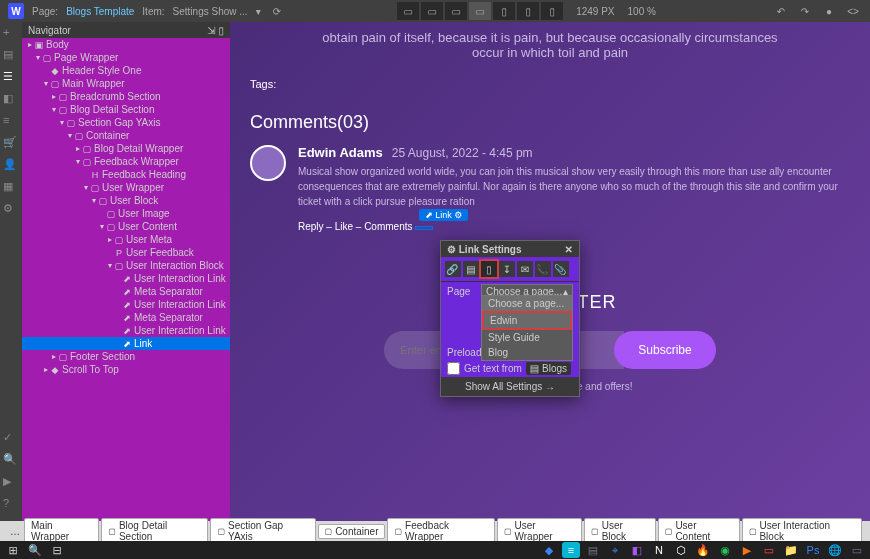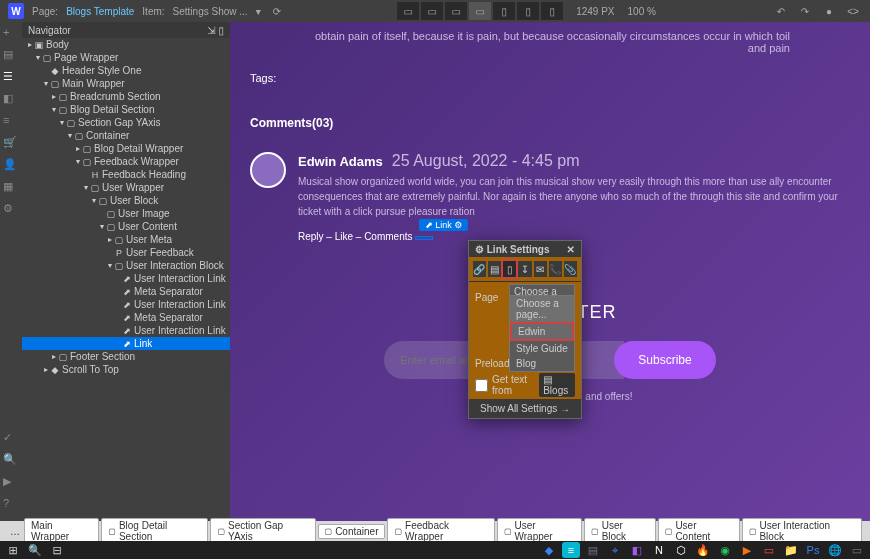--- a/index.html
+++ b/index.html
@@ -8,57 +8,57 @@
 .topbar .logo{width:16px;height:16px;background:#4353ff;border-radius:2px;display:flex;align-items:center;justify-content:center;color:#fff;font-weight:bold}
 .topbar .device-icons{display:flex;gap:2px;margin-left:auto}
 .topbar .dicon{width:22px;height:18px;background:#2a2a2a;display:flex;align-items:center;justify-content:center;cursor:pointer}
 .topbar .dicon.active{background:#555}
 .topbar .zoom{margin-left:5px}
 .topbar .right-icons{margin-left:auto;display:flex;gap:6px}
 .topbar .ricon{width:18px;height:18px;display:flex;align-items:center;justify-content:center;cursor:pointer}
 .leftbar{position:absolute;left:0;top:22px;width:22px;height:calc(100% - 22px - 38px);background:#404040;display:flex;flex-direction:column;align-items:center;padding-top:4px;gap:6px}
 .leftbar .licon{width:16px;height:16px;color:#888;cursor:pointer}
 .leftbar .bottom{margin-top:auto;padding-bottom:8px;display:flex;flex-direction:column;gap:6px}
-.nav-panel{position:absolute;left:22px;top:22px;width:208px;height:calc(100% - 22px - 38px);background:#404040;font-size:10px;color:#ccc}
+.nav-panel{position:absolute;left:22px;top:22px;width:208px;height:calc(100% - 22px - 38px);background:#a21caf;font-size:10px;color:#ccc}
 .nav-head{height:16px;display:flex;align-items:center;padding:0 6px;background:#383838;justify-content:space-between}
 .nav-tree{overflow:auto;height:calc(100% - 16px)}
 .tree-row{height:13px;display:flex;align-items:center;padding-left:4px;cursor:pointer;white-space:nowrap}
 .tree-row.selected{background:#0073e6;color:#fff}
 .tree-row .arrow{width:8px;display:inline-block;text-align:center;font-size:8px}
 .tree-row .icn{width:10px;display:inline-block;text-align:center;font-size:9px;margin-right:2px}
 .canvas{position:absolute;left:230px;top:22px;right:0;bottom:38px;background:linear-gradient(135deg,#4a2c7a,#6b3fa0);overflow:hidden}
 .canvas-inner{padding:0 20px;color:#fff}
-.body-text{color:#c9b8e0;font-size:11px;text-align:right;padding:8px 60px}
+.body-text{color:#c9b8e0;font-size:13px;text-align:center;padding:8px 60px}
 .tags-share{display:flex;justify-content:space-between;padding:10px 0;font-size:11px}
 .tags-share .share a{color:#fff;text-decoration:none;margin-left:4px}
-.comments-title{font-size:12px;font-weight:bold;margin:22px 0}
+.comments-title{font-size:18px;font-weight:normal;margin:12px 0}
 .comment{display:flex;gap:12px;margin-bottom:10px}
 .avatar{width:36px;height:36px;border-radius:50%;background:#8a6bbf;border:2px solid #fff}
 .comment-body{flex:1}
 .comment-name{font-weight:bold;font-size:13px}
-.comment-date{color:#c9b8e0;font-size:16px;margin-left:6px}
+.comment-date{color:#c9b8e0;font-size:12px;margin-left:6px}
 .comment-text{color:#c9b8e0;font-size:10px;margin-top:4px;line-height:1.5}
 .comment-actions{font-size:10px;}
 .link-badge{display:inline-block;background:#0073e6;color:#fff;padding:1px 6px;font-size:9px;border-radius:2px;margin-left:4px}
 .link-sel{display:inline-block;border:1px solid #0073e6;background:rgba(0,115,230,0.3);padding:1px 8px;font-size:9px}
 .newsletter-sec{text-align:center;margin-top:60px}
 .newsletter-title{font-size:18px;letter-spacing:1px;margin-bottom:18px}
 .newsletter-form{display:flex;justify-content:center;gap:0}
 .newsletter-input{width:240px;padding:12px 16px;border:none;border-radius:20px 0 0 20px;background:rgba(255,255,255,0.15);color:#fff;font-size:11px}
 .newsletter-btn{padding:12px 24px;border:none;border-radius:20px;background:#a855f7;color:#fff;font-size:12px;cursor:pointer;margin-left:-10px}
 .newsletter-note{color:#c9b8e0;font-size:10px;margin-top:12px}
 .footer-cols{display:flex;justify-content:space-around;margin-top:44px;font-size:13px;letter-spacing:1px}
 .bottombar{position:absolute;left:0;right:0;bottom:18px;height:20px;background:#d9d9d9;display:flex;align-items:center;padding:0 6px;font-size:10px;color:#333}
 .bottombar .crumb{border:1px solid #aaa;padding:1px 6px;margin-right:2px;background:#fff;border-radius:2px;display:flex;align-items:center;gap:3px}
 .bottombar .crumb .cicon{font-size:8px}
 .bottombar .ellipsis{padding:0 4px}
 .taskbar{position:absolute;left:0;right:0;bottom:0;height:18px;background:#202020;display:flex;align-items:center;padding:0 4px;gap:4px}
 .taskbar .ticon{width:18px;height:16px;display:flex;align-items:center;justify-content:center;cursor:pointer;color:#ccc}
 .taskbar .spacer{flex:1}
-.popup{position:absolute;left:468px;top:240px;width:114px;background:#a16207;border:1px solid #666;box-shadow:0 4px 16px rgba(0,0,0,0.5);font-size:10px;color:#ccc;z-index:100}
+.popup{position:absolute;left:440px;top:240px;width:140px;background:#6d28d9;border:1px solid #666;box-shadow:0 4px 16px rgba(0,0,0,0.5);font-size:10px;color:#ccc;z-index:100}
 .popup-head{height:16px;display:flex;align-items:center;padding:0 6px;background:#3a3a3a;justify-content:space-between;font-weight:bold}
 .popup-tabs{display:flex;padding:4px;gap:2px;border-bottom:1px solid #333}
 .popup-tab{width:16px;height:16px;background:#3a3a3a;display:flex;align-items:center;justify-content:center;cursor:pointer}
 .popup-tab.active{background:#2a2a2a;outline:2px solid #d04040}
 .popup-row{display:flex;align-items:center;padding:2px 6px;gap:4px}
 .popup-row label{width:30px}
 .popup-select{flex:1;background:#5a5a5a;border:1px solid #777;padding:1px 4px;position:relative;cursor:pointer}
 .popup-dropdown{position:absolute;left:40px;right:6px;top:54px;background:#5a5a5a;border:1px solid #777;z-index:10}
 .popup-option{padding:2px 6px;cursor:pointer}
 .popup-option:hover,.popup-option.hl{background:#707070}

